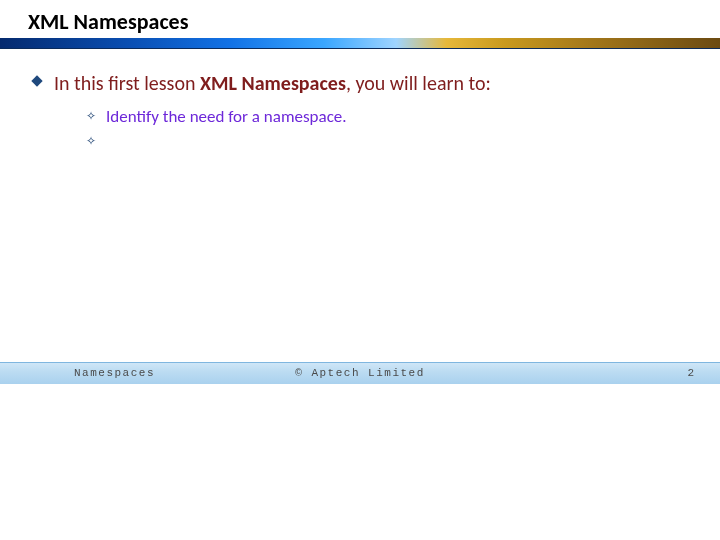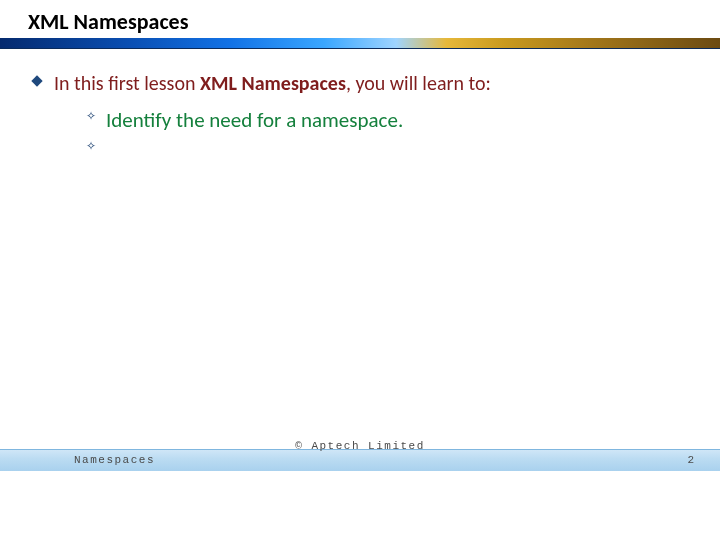--- a/index.html
+++ b/index.html
@@ -1,17 +1,17 @@
 <!DOCTYPE html>
 <html><head>
 <meta charset="utf-8">
 <style>
   * { margin: 0; padding: 0; box-sizing: border-box; }
   html, body { width: 720px; height: 540px; font-family: Calibri, "Segoe UI", Arial, sans-serif; background: #fff; overflow: hidden; }
-  .slide { position: relative; width: 720px; height: 471px; background: #fff; }
+  .slide { position: relative; width: 720px; height: 384px; background: #fff; }
   .title-bar { position: relative; height: 50px; padding: 8px 0 0 28px; }
   .title-text { font-size: 22px; font-weight: 700; color: #000; }
   .title-underline { position: absolute; left: 0; right: 0; top: 38px; height: 14px; }
   .title-underline .grad {
     position: absolute; left: 0; right: 0; top: 0; height: 10px;
     background: linear-gradient(90deg,
       #052a6e 0%, #0a4fb3 18%, #1272e6 32%, #3aa6ff 45%,
       #9fd4ff 55%, #e6b83a 62%, #c99a1e 70%, #a3771a 82%, #6b4a12 100%);
   }
   .title-underline .line-top { position: absolute; left: 0; right: 0; top: 0; height: 1px; background: #0a2a5a; }
@@ -19,30 +19,30 @@
 
   .body { padding: 20px 40px 0 30px; }
   .l1 { display: flex; align-items: flex-start; gap: 10px; margin-bottom: 10px; }
   .l1 .bullet { flex: 0 0 auto; width: 14px; height: 14px; margin-top: 4px; }
   .l1 .text { font-size: 20px; color: #7f1d1d; line-height: 1.3; }
   .l1 .text .bold { font-weight: 700; }
 
   .l2-wrap { margin: 4px 0 0 56px; }
   .l2 { display: flex; align-items: flex-start; gap: 10px; margin-bottom: 2px; }
   .l2 .bullet2 { flex: 0 0 auto; width: 10px; text-align: center; color: #2a4d7a; font-size: 12px; line-height: 20px; }
-  .l2 .text2 { font-size: 21px; color: #15803d; line-height: 1.35; }
+  .l2 .text2 { font-size: 17px; color: #6d28d9; line-height: 1.35; }
 
   .footer { position: absolute; left: 0; right: 0; bottom: 0; height: 26px; }
   .footer-band {
     position: absolute; left: 0; right: 0; bottom: 0; height: 22px;
     background: linear-gradient(180deg, #cfe6f7 0%, #bcdcf2 40%, #a9d1ee 100%);
     border-top: 1px solid #7fb6df;
   }
   .footer-left { position: absolute; left: 62px; bottom: 5px; font-family: "Courier New", monospace; font-size: 11px; letter-spacing: 1.5px; color: #4a4a4a; padding-left: 12px; }
-  .footer-center { position: absolute; left: 0; right: 0; bottom: 19px; text-align: center; font-family: "Courier New", monospace; font-size: 11px; letter-spacing: 1.5px; color: #4a4a4a; }
+  .footer-center { position: absolute; left: 0; right: 0; bottom: 5px; text-align: center; font-family: "Courier New", monospace; font-size: 11px; letter-spacing: 1.5px; color: #4a4a4a; }
   .footer-right { position: absolute; right: 26px; bottom: 5px; font-family: "Courier New", monospace; font-size: 11px; color: #4a4a4a; }
 
   svg.diamond { display: block; }
 </style>
 </head>
 <body>
 
 <div class="slide">
 
   <div class="title-bar">

